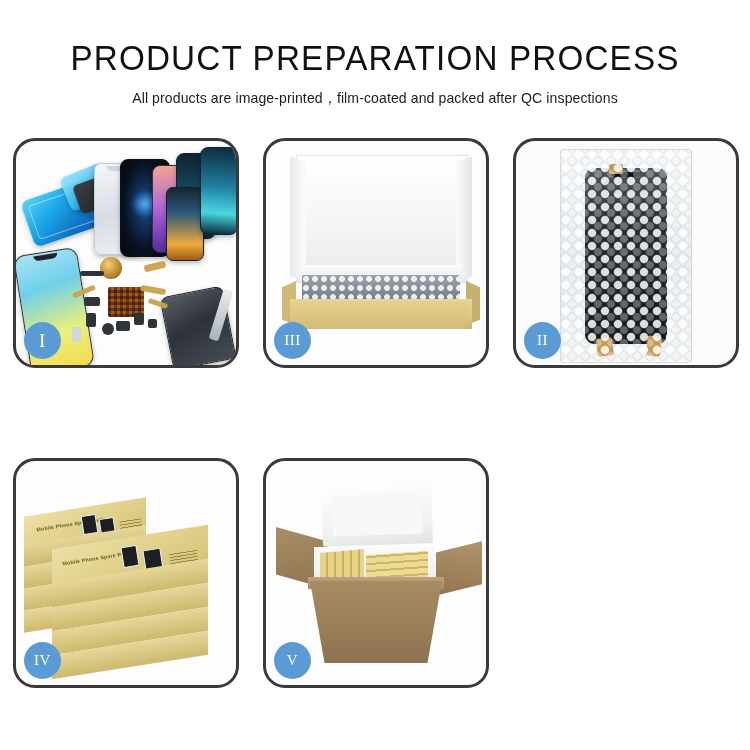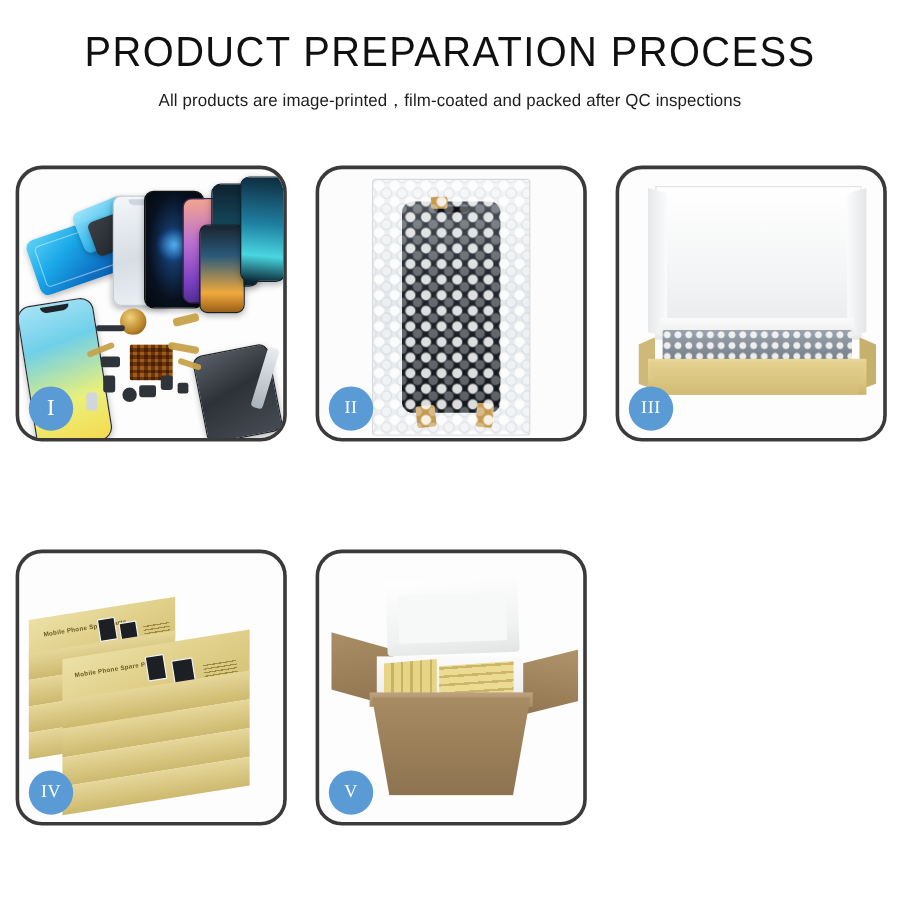--- a/index.html
+++ b/index.html
@@ -4,21 +4,21 @@
 <style>
   html,body{margin:0;padding:0;}
   body{
     width:750px;height:750px;background:#ffffff;
     font-family:"Liberation Sans","DejaVu Sans",sans-serif;
     overflow:hidden;position:relative;
   }
   .page{width:750px;height:750px;position:relative;box-sizing:border-box;}
 
   
-  .header{text-align:center;padding-top:24px;}
+  .header{text-align:center;padding-top:38px;}
   .title{
     font-size:35px;line-height:40px;color:#101010;
     letter-spacing:1.2px;font-weight:400;white-space:nowrap;
     transform:scaleX(.95);transform-origin:center;
   }
   .subtitle{
     font-size:14.5px;line-height:20px;color:#1d1d1d;margin-top:10px;
     letter-spacing:.1px;white-space:nowrap;
     transform:scaleX(.97);transform-origin:center;
   }
@@ -359,50 +359,50 @@
         <div class="chip" style="left:132px;top:178px;width:9px;height:9px;"></div>
         <div class="chip" style="left:56px;top:186px;width:9px;height:15px;background:#cfd6dd;"></div>
         <div class="flex-c" style="left:128px;top:122px;width:22px;height:7px;transform:rotate(-14deg);"></div>
         <div class="flex-c" style="left:124px;top:146px;width:26px;height:6px;transform:rotate(10deg);"></div>
         <div class="flex-c" style="left:56px;top:148px;width:24px;height:5px;transform:rotate(-22deg);"></div>
         <div class="flex-c" style="left:132px;top:160px;width:20px;height:5px;transform:rotate(18deg);"></div>
       </div>
       <div class="badge">I</div>
     </div>
 
-    <div class="panel p2">
-      <div class="stage">
-        <div class="bubblebag">
-          <div class="screen2"></div>
-          <div class="flexcable"></div>
-          <div class="tab-t"></div>
-          <div class="tab-l"></div>
-          <div class="tab-r"></div>
-          <div class="bubbles"></div>
-          <div class="bubbles2"></div>
-        </div>
-      </div>
-      <div class="badge sm">II</div>
-    </div>
-
     <div class="panel p3">
       <div class="stage">
         <div class="lid3"></div>
         <div class="lid3-l"></div>
         <div class="lid3-r"></div>
         <div class="tray3-lflap"></div>
         <div class="tray3-rflap"></div>
         <div class="foam3"></div>
         <div class="wrap3"></div>
         <div class="tray3" style="top:158px;height:30px;"></div>
         <div class="tray3-f"></div>
       </div>
       <div class="badge sm">III</div>
     </div>
 
+    <div class="panel p2">
+      <div class="stage">
+        <div class="bubblebag">
+          <div class="screen2"></div>
+          <div class="flexcable"></div>
+          <div class="tab-t"></div>
+          <div class="tab-l"></div>
+          <div class="tab-r"></div>
+          <div class="bubbles"></div>
+          <div class="bubbles2"></div>
+        </div>
+      </div>
+      <div class="badge sm">II</div>
+    </div>
+
     <div class="panel p4">
       <div class="stage">
 
         <div class="bx" style="left:8px;top:46px;width:122px;height:34px;">
           <div class="top" style="transform:skewY(-9deg);"></div>
           <div class="lbl4" style="left:12px;top:14px;transform:rotate(-9deg);">Mobile Phone Spare Parts</div>
           <div class="scr4" style="left:58px;top:8px;width:13px;height:17px;transform:rotate(-9deg);"></div>
           <div class="scr4" style="left:76px;top:11px;width:13px;height:17px;transform:rotate(-9deg);"></div>
           <div class="lines4" style="left:96px;top:12px;width:22px;height:14px;transform:rotate(-9deg);"></div>
         </div>

